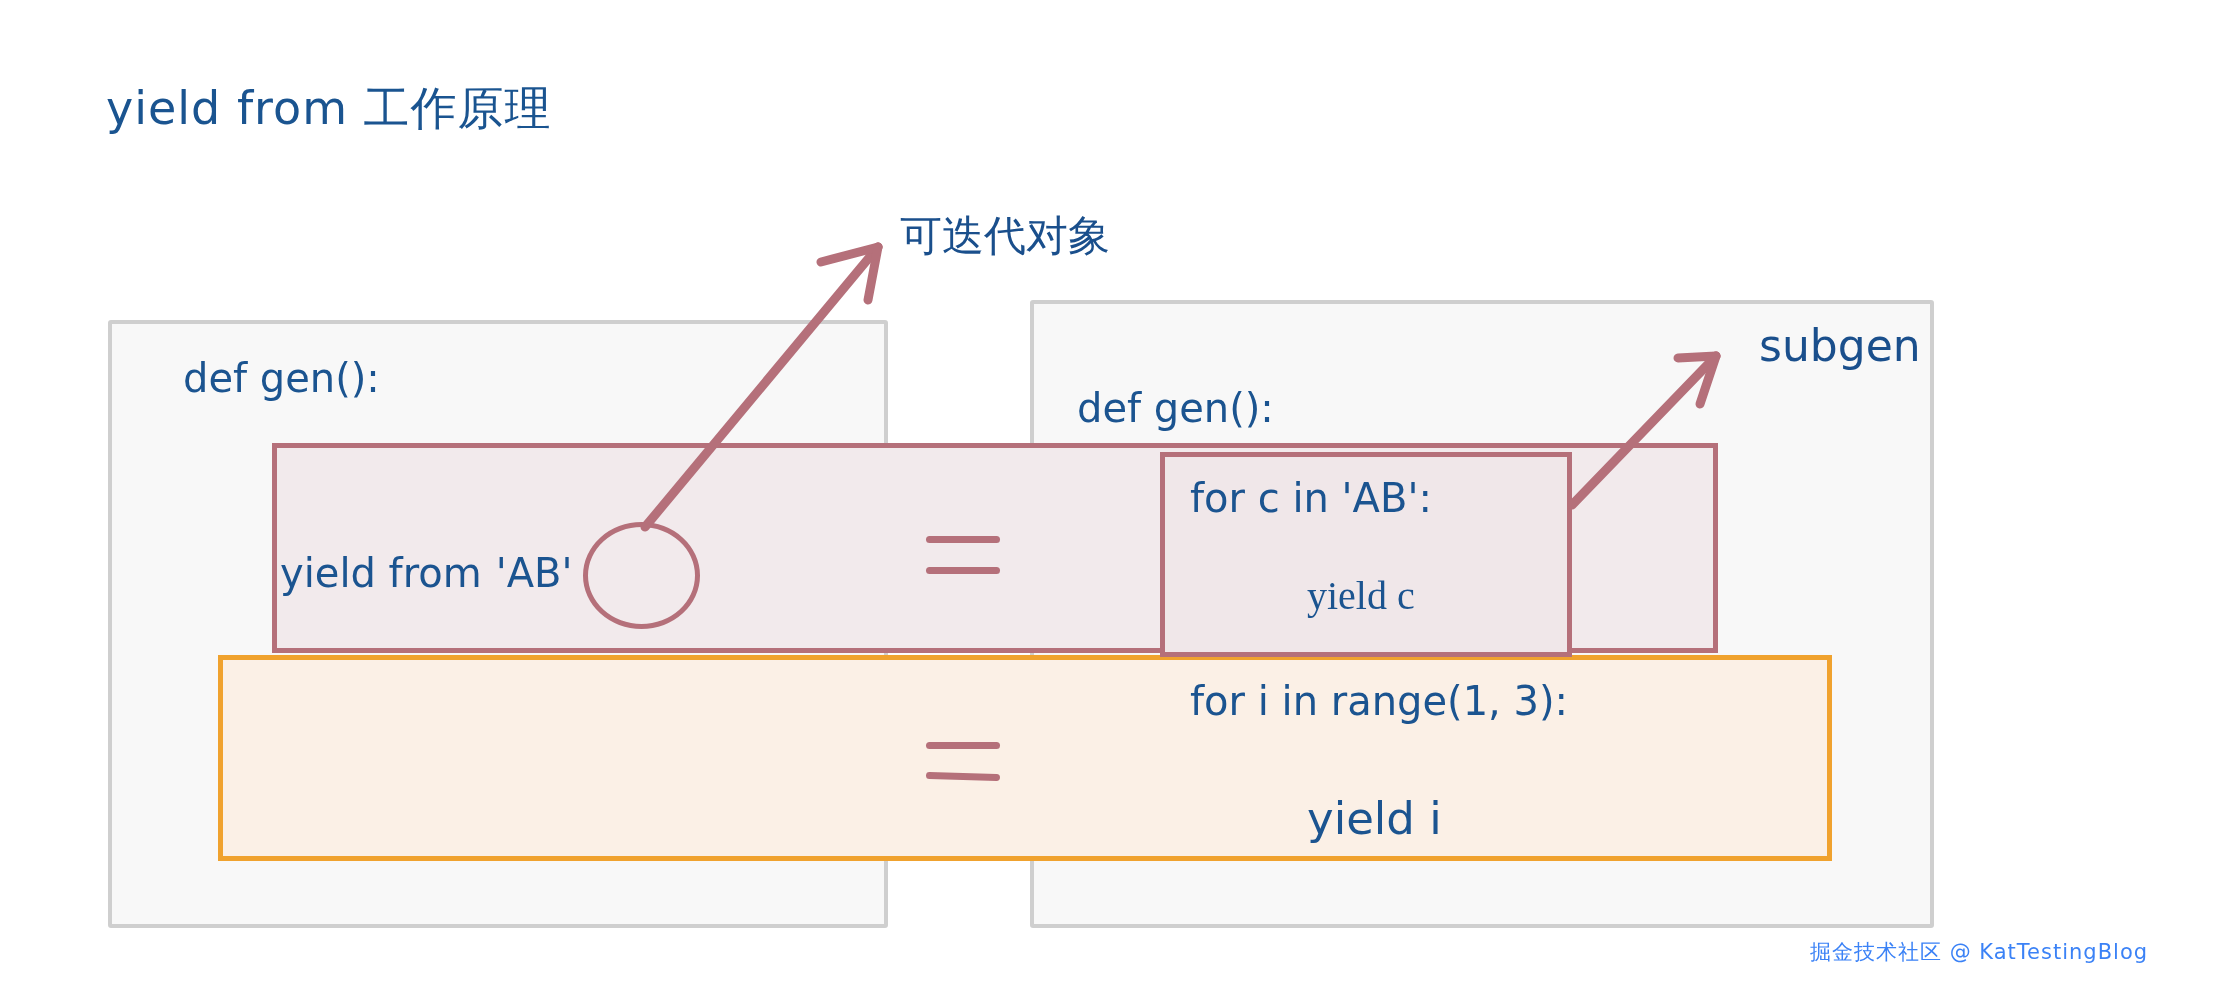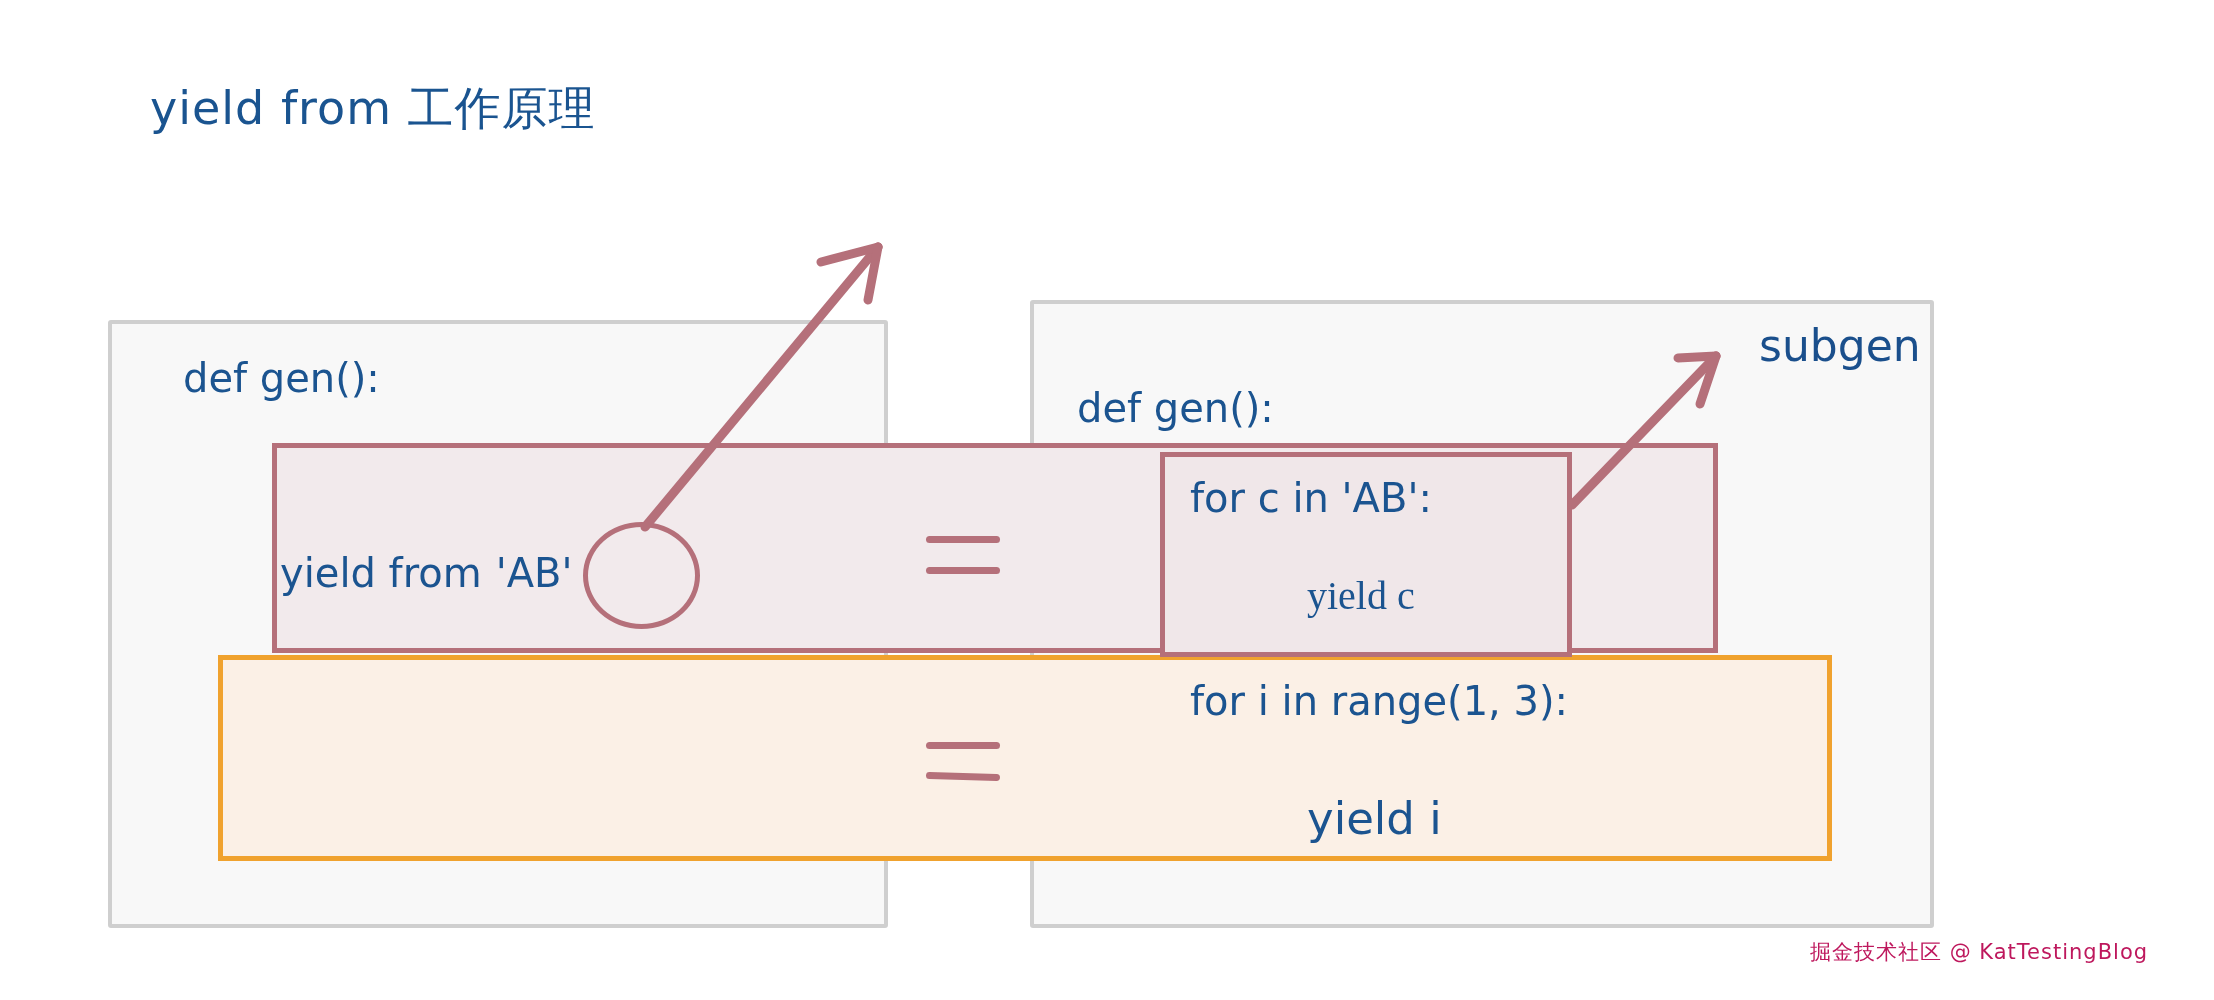--- a/index.html
+++ b/index.html
@@ -9,21 +9,20 @@
   #canvas{position:absolute;left:0;top:0;width:2214px;height:1000px;}
 
   .abs{position:absolute;}
 
   
   #title{
     left:106px; top:78px;
     font-size:46px; color:#1a5490; letter-spacing:1px;
     font-family:"DejaVu Sans","Liberation Sans",sans-serif;
     white-space:nowrap;
-    margin-left:44px;
   }
 
   
   .gray-panel{
     background:#f8f8f8;
     border:4px solid #cfcfcf;
     border-radius:3px;
     box-sizing:border-box;
   }
   #panel-left{ left:108px; top:320px; width:780px; height:608px; }
@@ -99,21 +98,21 @@
   }
   #label-iterable{ left:900px; top:208px; font-size:42px; }
   #label-subgen  { left:1735px; top:320px; font-size:44px;margin-left:24px; }
 
   
   #arrows{ left:0; top:0; width:2214px; height:1000px; z-index:13; pointer-events:none; }
 
   
   #watermark{
     left:1810px; top:938px;
-    color:#be185d; font-size:21px; letter-spacing:1px;
+    color:#3b82f6; font-size:21px; letter-spacing:1px;
     font-family:"DejaVu Sans","Liberation Sans",sans-serif;
     white-space:nowrap;
   }
 </style>
 </head>
 <body>
 
 <div id="canvas">
 
   <div class="abs" id="title">yield from 工作原理</div>
@@ -140,20 +139,21 @@
 
   <div class="abs eq" id="eq-top">
     <span></span>
     <span></span>
   </div>
   <div class="abs eq" id="eq-bottom">
     <span></span>
     <span></span>
   </div>
 
+  <div class="abs annot" id="label-iterable">可迭代对象</div>
   <div class="abs annot" id="label-subgen">subgen</div>
 
   <svg class="abs" id="arrows" viewBox="0 0 2214 1000">
 
     <g>
       <path d="M 645 527 L 878 247" stroke="#b5707a" stroke-width="9" fill="none" stroke-linecap="round"></path>
       <path d="M 878 247 L 821 262" stroke="#b5707a" stroke-width="9" fill="none" stroke-linecap="round"></path>
       <path d="M 878 247 L 868 300" stroke="#b5707a" stroke-width="9" fill="none" stroke-linecap="round"></path>
     </g>
 

